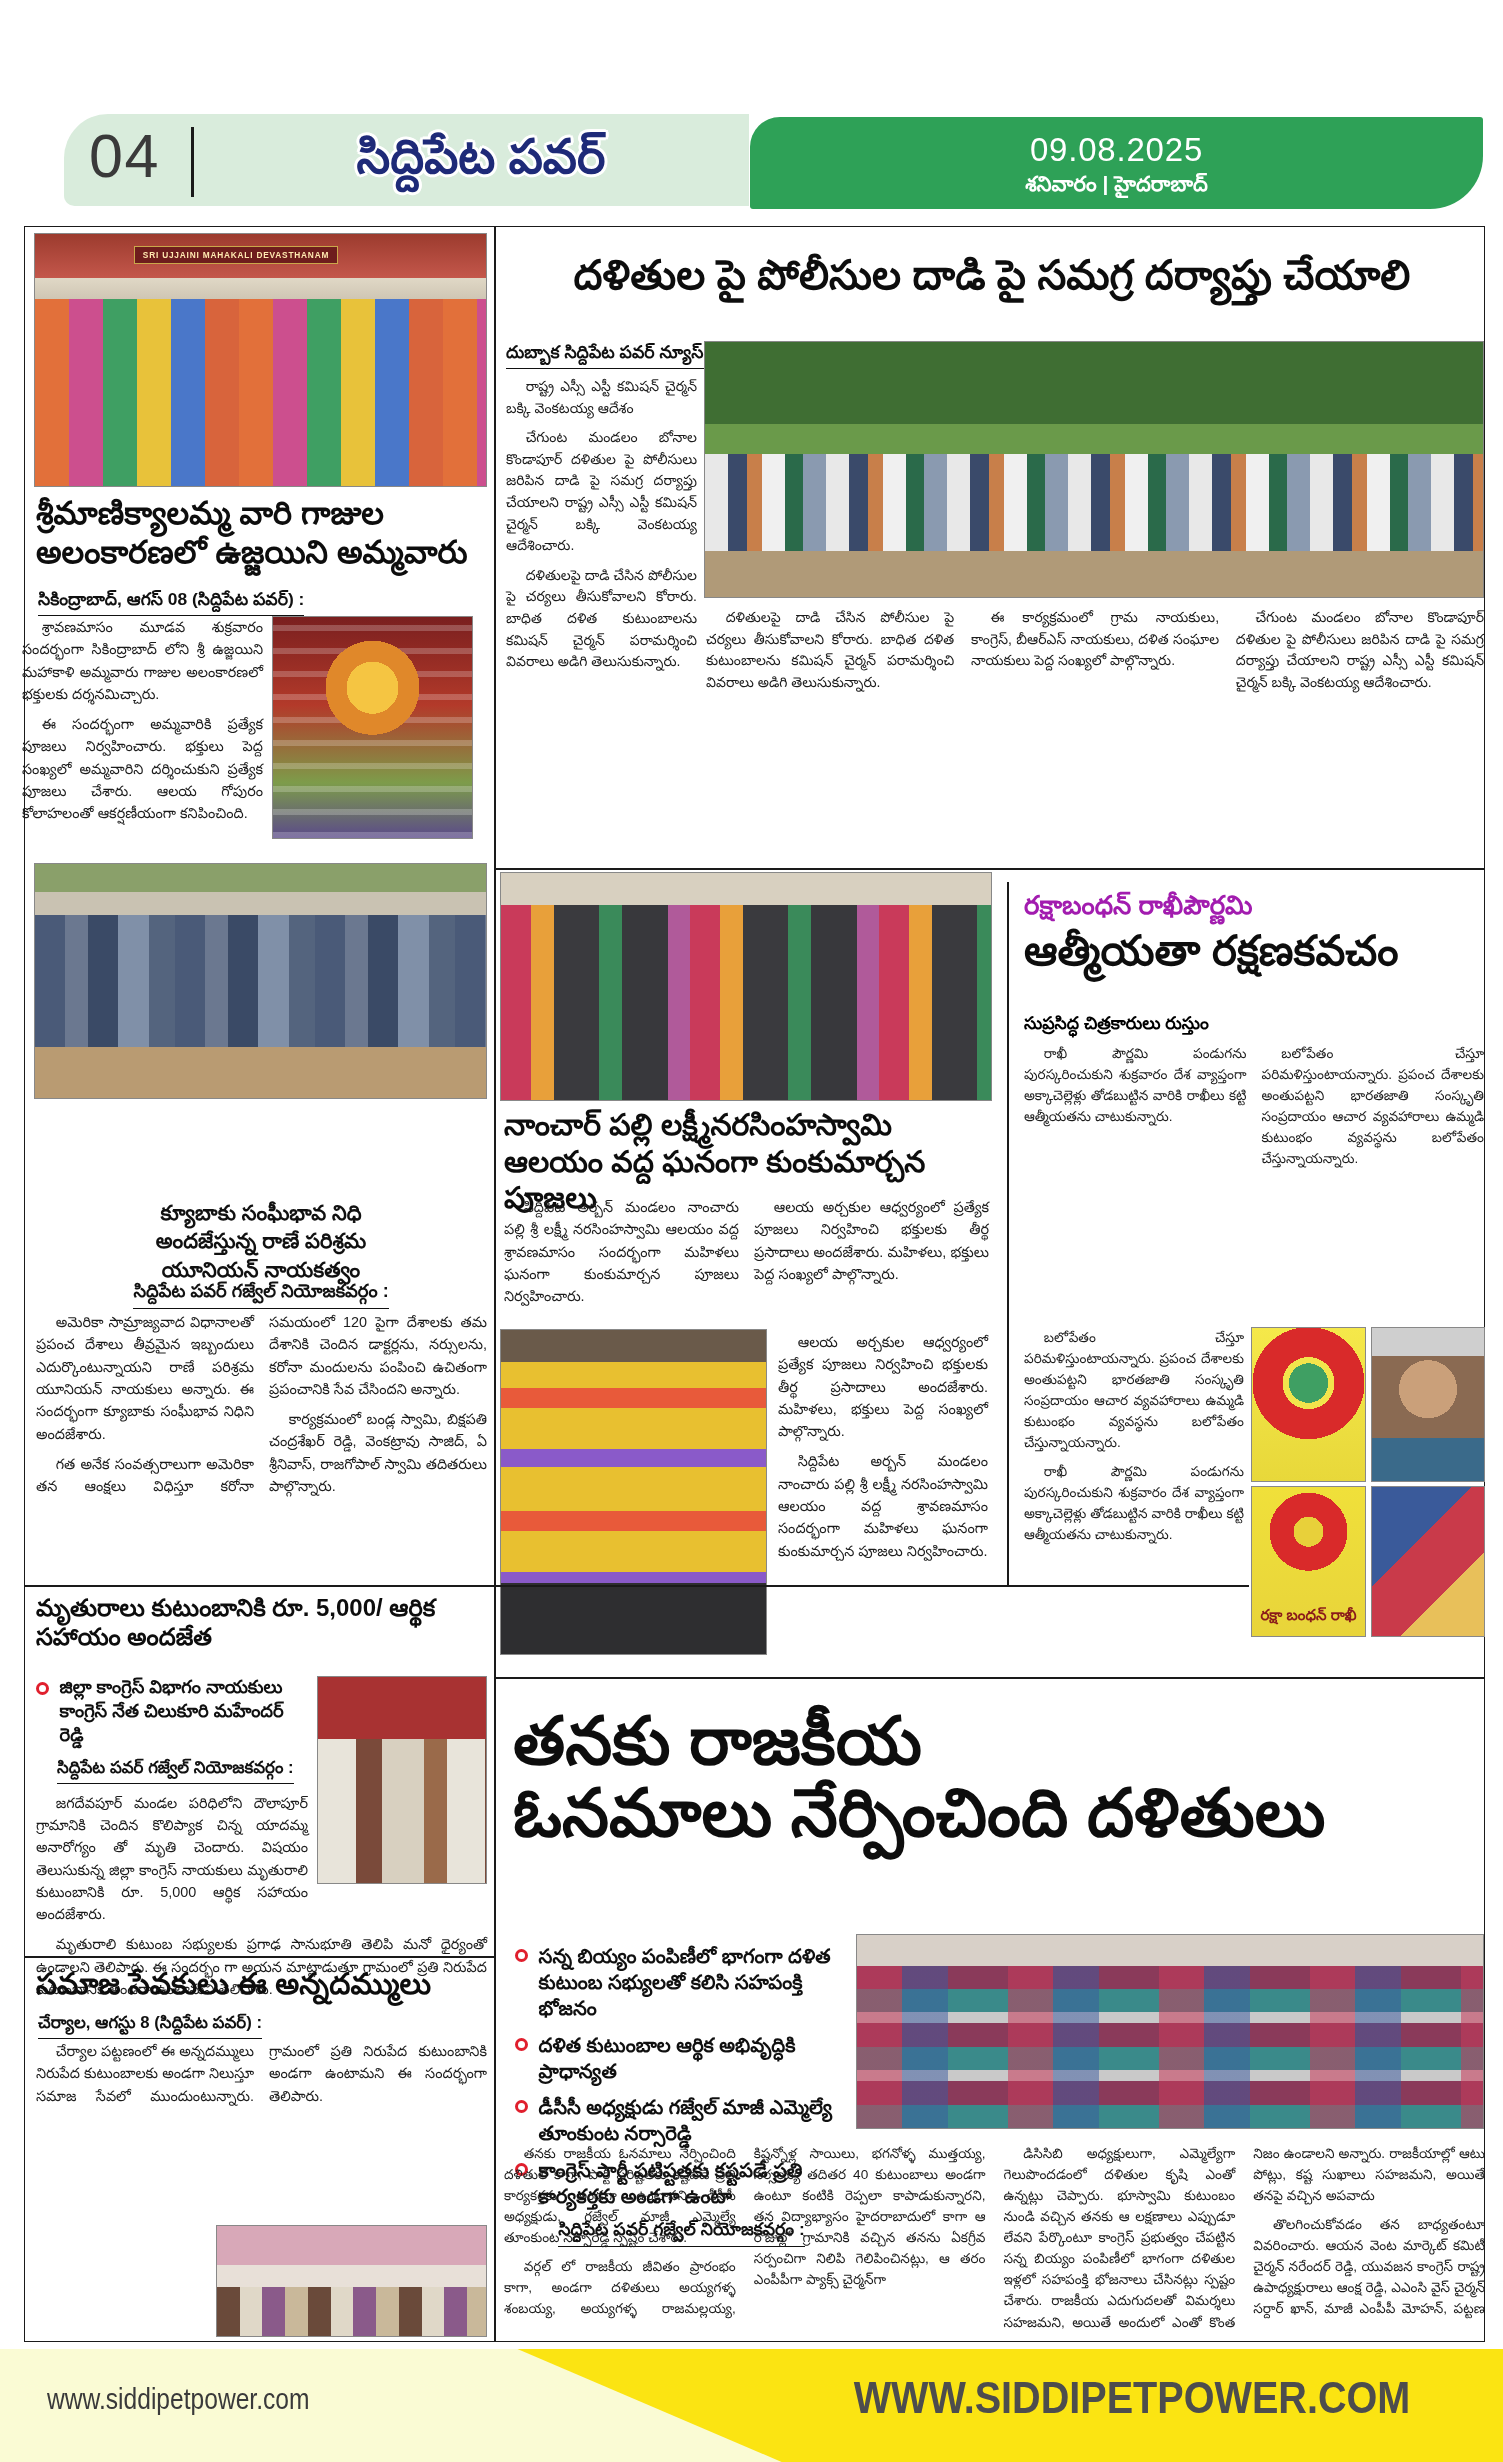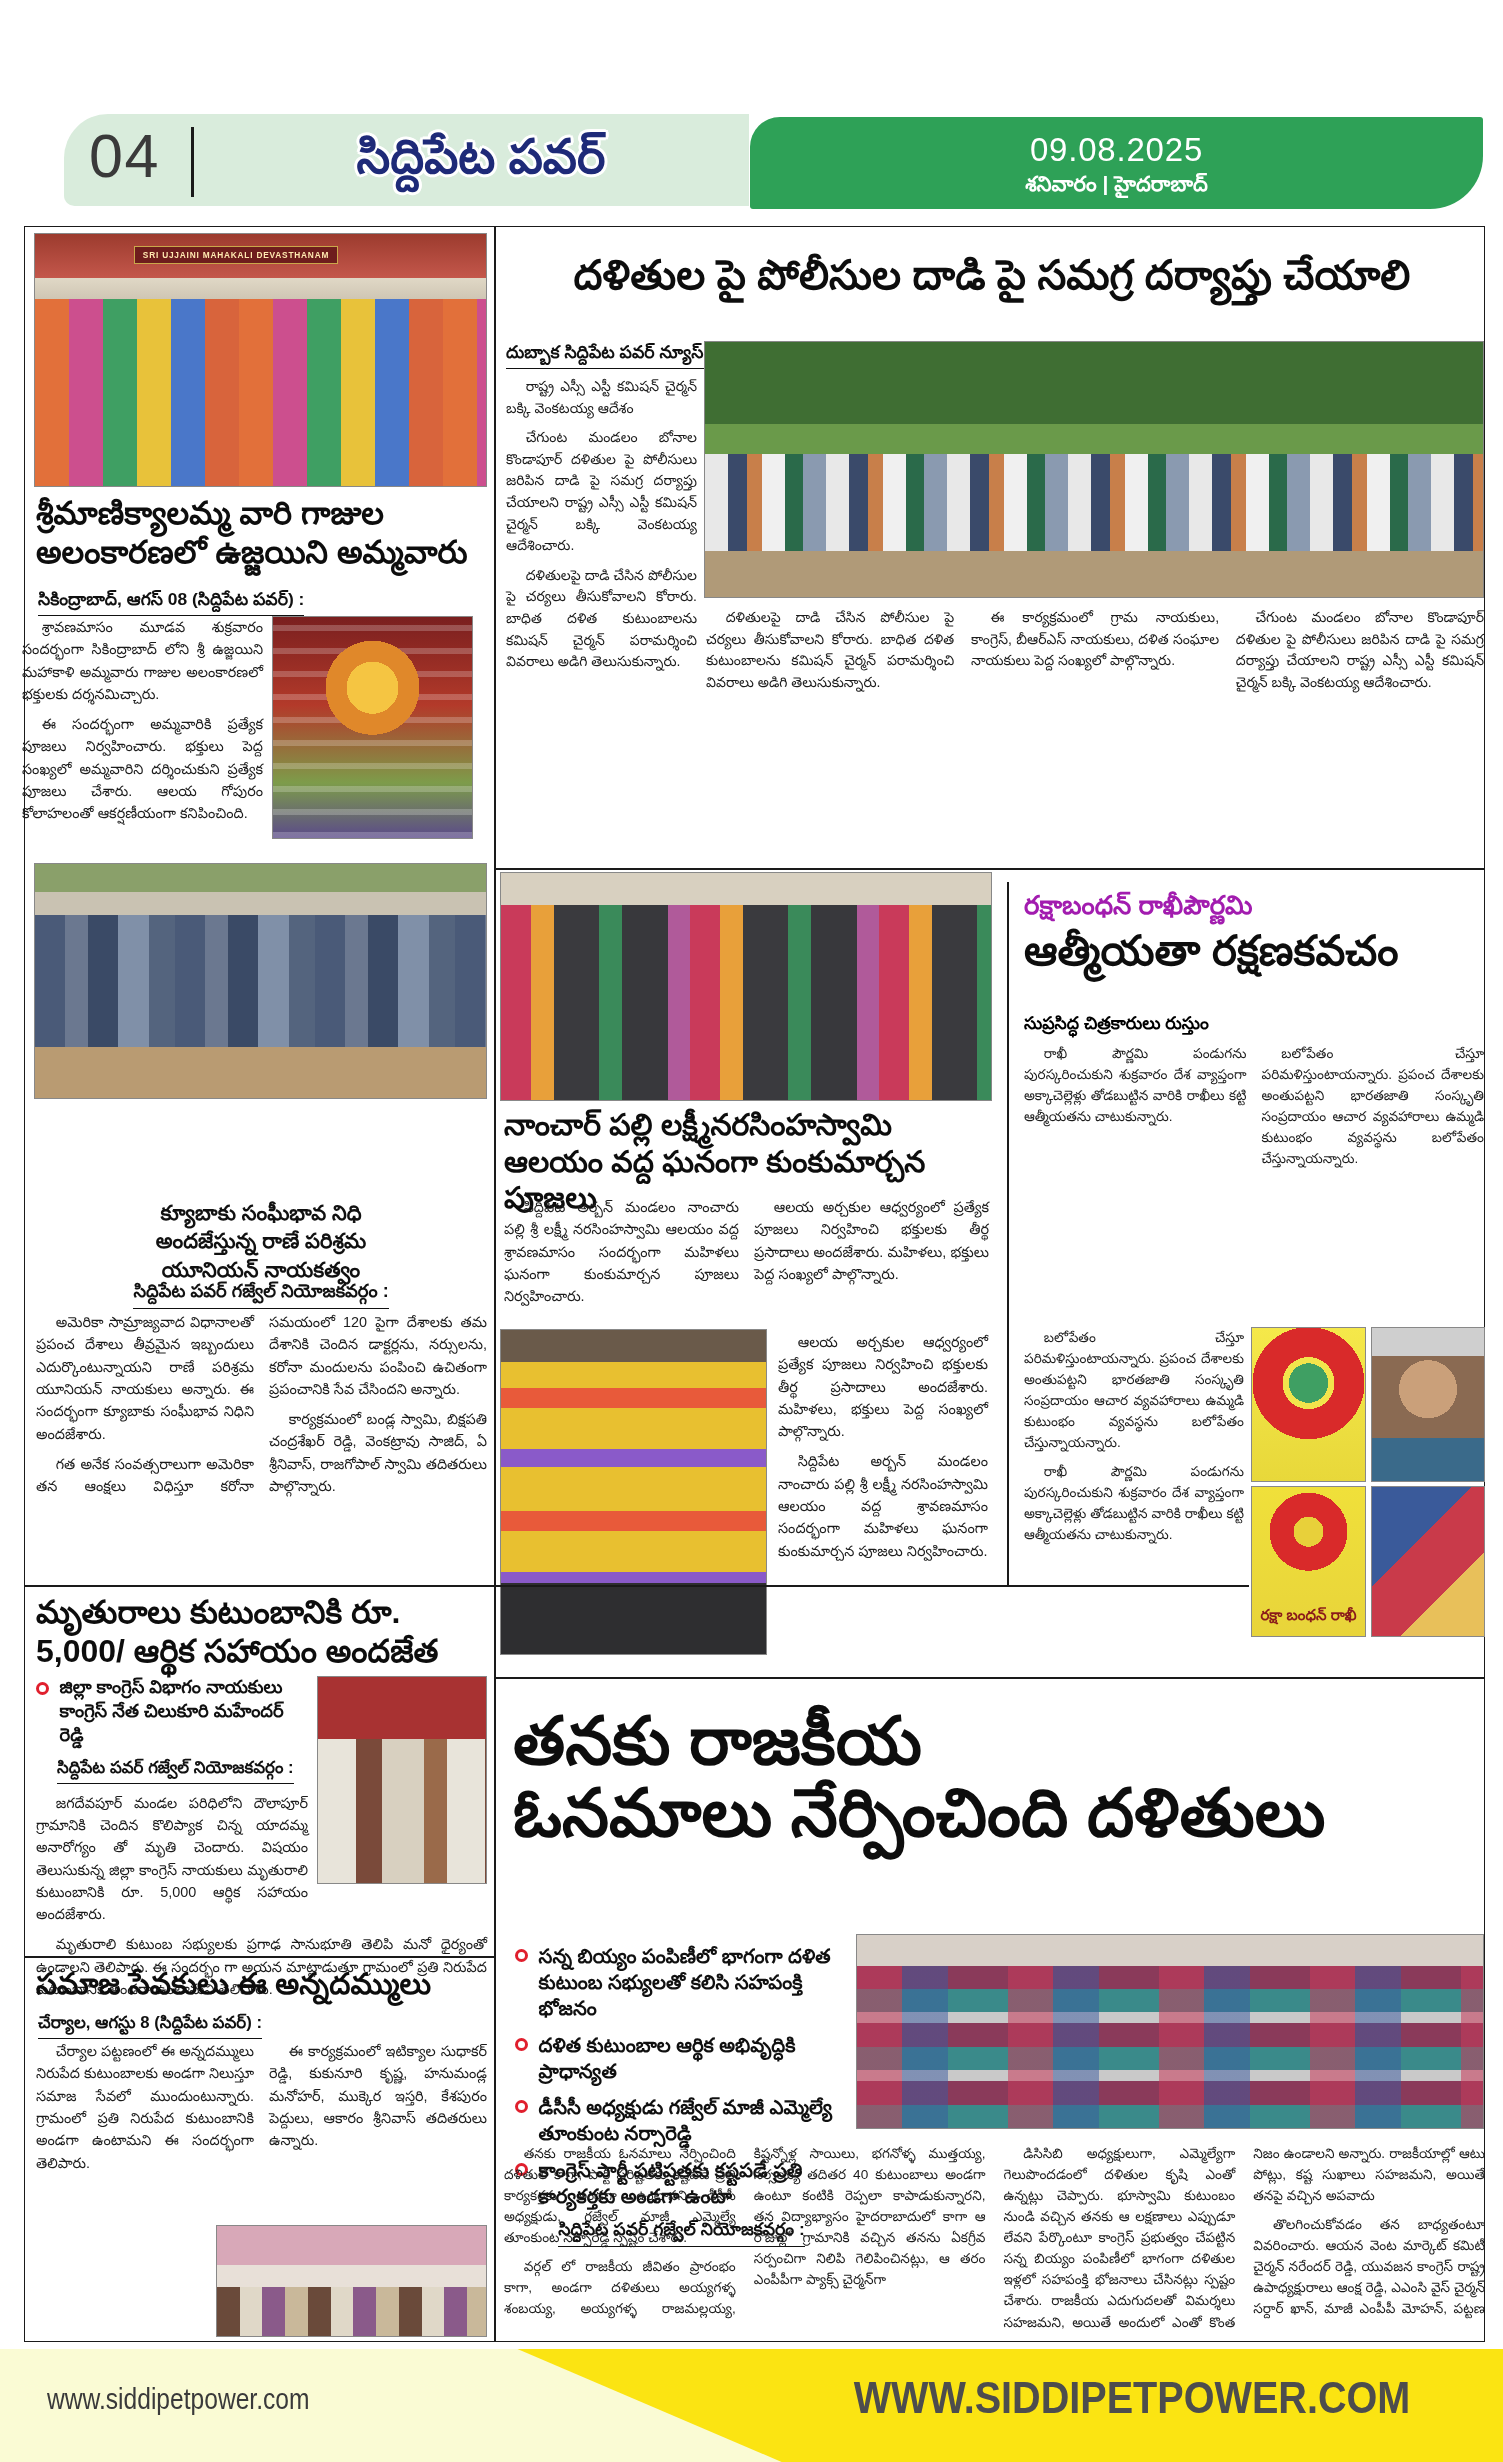--- a/index.html
+++ b/index.html
@@ -153,21 +153,21 @@
   </div>
   <div class="abs" style="left:36px; top:1281px; width:450px; text-align:center; font-size:18px;">
     <span class="dateline">సిద్దిపేట పవర్ గజ్వేల్ నియోజకవర్గం :</span>
   </div>
   <div class="abs body-txt cols2" style="left:36px; top:1311px; width:451px; height:267px;">
     <p>అమెరికా సామ్రాజ్యవాద విధానాలతో ప్రపంచ దేశాలు తీవ్రమైన ఇబ్బందులు ఎదుర్కొంటున్నాయని రాణే పరిశ్రమ యూనియన్ నాయకులు అన్నారు. ఈ సందర్భంగా క్యూబాకు సంఘీభావ నిధిని అందజేశారు.</p>
     <p>గత అనేక సంవత్సరాలుగా అమెరికా తన ఆంక్షలు విధిస్తూ కరోనా సమయంలో 120 పైగా దేశాలకు తమ దేశానికి చెందిన డాక్టర్లను, నర్సులను, కరోనా మందులను పంపించి ఉచితంగా ప్రపంచానికి సేవ చేసిందని అన్నారు.</p>
     <p>కార్యక్రమంలో బండ్ల స్వామి, బిక్షపతి చంద్రశేఖర్ రెడ్డి, వెంకట్రావు సాజిద్, ఏ శ్రీనివాస్, రాజగోపాల్ స్వామి తదితరులు పాల్గొన్నారు.</p>
   </div>
 
-  <div class="abs headline" style="left:36px; top:1593px; width:450px; font-size:32px;">మృతురాలు కుటుంబానికి రూ. 5,000/ ఆర్థిక సహాయం అందజేత</div>
+  <div class="abs headline" style="left:36px; top:1593px; width:450px; font-size:24px;">మృతురాలు కుటుంబానికి రూ. 5,000/ ఆర్థిక సహాయం అందజేత</div>
   <div class="abs" style="left:36px; top:1676px; width:451px; height:276px;">
     <div class="ph ph-4" style="position:relative; float:right; width:170px; height:208px; margin:0 0 6px 9px;"></div>
     <div class="bullet-row">
       <span class="bullet-dot"></span>
       <span class="bullet-text" style="font-size:18px;">జిల్లా కాంగ్రెస్ విభాగం నాయకులు కాంగ్రెస్ నేత చిలుకూరి మహేందర్ రెడ్డి</span>
     </div>
     <div style="font-size:16.7px; margin:1.5px 0 7.6px 21px;">
       <span class="dateline">సిద్దిపేట పవర్ గజ్వేల్ నియోజకవర్గం :</span>
     </div>
     <div class="body-txt">
@@ -175,21 +175,20 @@
       <p>మృతురాలి కుటుంబ సభ్యులకు ప్రగాఢ సానుభూతి తెలిపి మనో ధైర్యంతో ఉండాలని తెలిపారు. ఈ సందర్భం గా అయన మాట్లాడుతూ గ్రామంలో ప్రతి నిరుపేద కుటుంబానికి అండగా ఉంటామని తెలిపారు.</p>
     </div>
   </div>
 
   <div class="abs headline" style="left:36px; top:1966px; width:450px; font-size:30px;">సమాజ సేవకులు ఈ అన్నదమ్ములు</div>
   <div class="abs" style="left:38px; top:2013px; font-size:16.7px;">
     <span class="dateline">చేర్యాల, ఆగస్టు 8 (సిద్దిపేట పవర్) :</span>
   </div>
   <div class="abs body-txt cols2" style="left:36px; top:2040px; width:451px; height:182px;">
     <p>చేర్యాల పట్టణంలో ఈ అన్నదమ్ములు నిరుపేద కుటుంబాలకు అండగా నిలుస్తూ సమాజ సేవలో ముందుంటున్నారు. గ్రామంలో ప్రతి నిరుపేద కుటుంబానికి అండగా ఉంటామని ఈ సందర్భంగా తెలిపారు.</p>
-    <p>ఈ కార్యక్రమంలో ఇటిక్యాల సుధాకర్ రెడ్డి, కుకునూరి కృష్ణ, హనుమండ్ల మనోహర్, ముక్కెర ఇస్తరి, కేశపురం పెద్దులు, ఆకారం శ్రీనివాస్ తదితరులు ఉన్నారు.</p>
   </div>
   <div class="ph ph-5" style="left:216px; top:2225px; width:271px; height:112px;"></div>
 
   <div class="abs headline" style="left:500px; top:250px; width:984px; font-size:41px; text-align:center;">దళితుల పై పోలీసుల దాడి పై సమగ్ర దర్యాప్తు చేయాలి</div>
   <div class="abs" style="left:506px; top:342px; font-size:17.4px;">
     <span class="byline">దుబ్బాక సిద్దిపేట పవర్ న్యూస్ ఆగస్టు 8 ప్రతినిధి</span>
   </div>
   <div class="ph ph-6" style="left:704px; top:341px; width:780px; height:257px;"></div>
   <div class="abs body-txt" style="left:506px; top:376px; width:191px; height:483px; font-size:14px;">
     <p>రాష్ట్ర ఎస్సీ ఎస్టీ కమిషన్ చైర్మన్ బక్కి వెంకటయ్య ఆదేశం</p>

